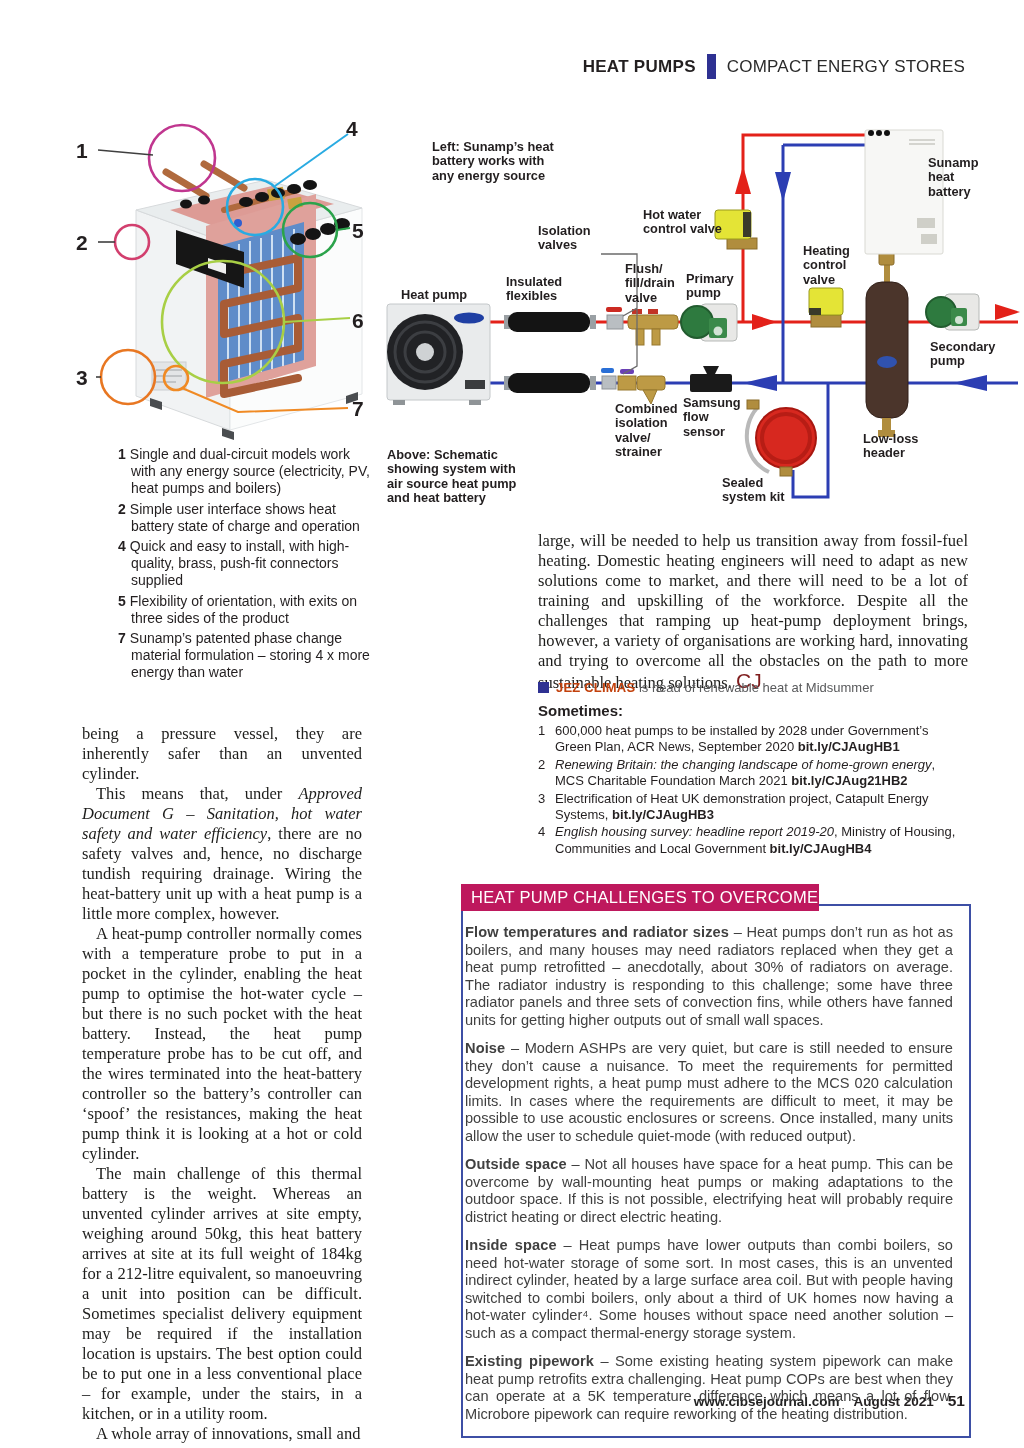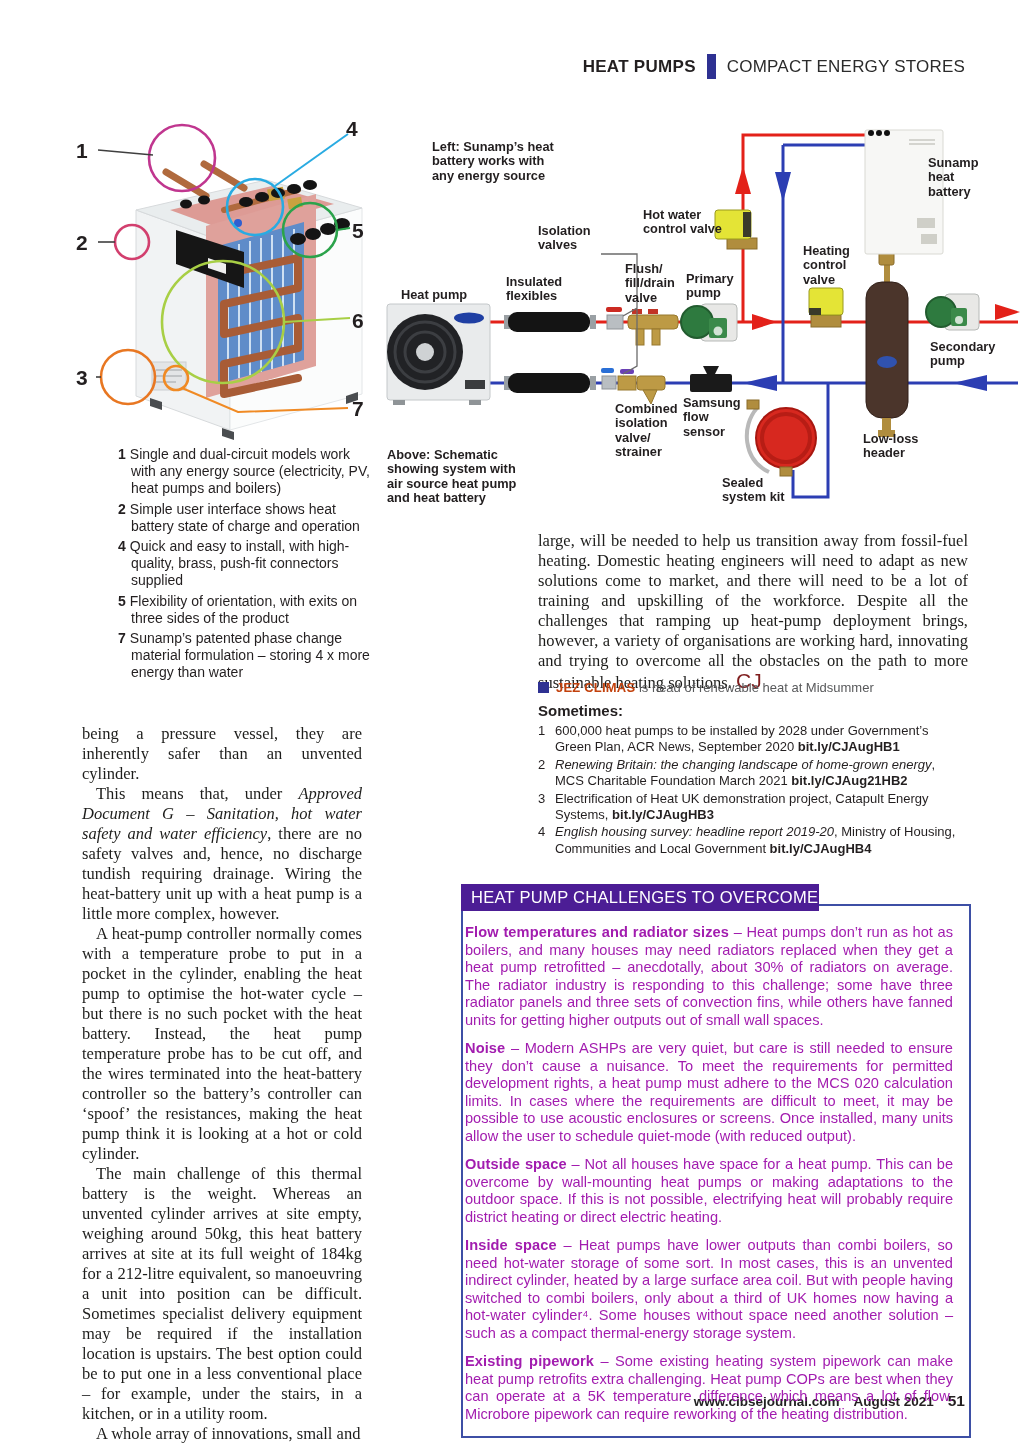--- a/index.html
+++ b/index.html
@@ -31,26 +31,26 @@
   .byline .sq{display:inline-block;width:11px;height:11px;background:#2e3192;margin-right:7px;
               vertical-align:-1px;}
   .byline b{color:#c2410c;letter-spacing:.2px;}
   .refs{position:absolute;left:538px;top:702px;width:424px;}
   .refs h3{margin:0 0 4px 0;font-size:15px;}
   .ref{display:flex;font-size:13px;line-height:16.4px;margin-bottom:1px;}
   .ref .rn{width:17px;flex:none;}
   .ref b{font-weight:bold;}
   
   .challenges{position:absolute;left:461px;top:884px;width:510px;}
-  .ch-bar{position:relative;z-index:2;width:358px;height:27px;background:#4c1d95;color:#fff;
+  .ch-bar{position:relative;z-index:2;width:358px;height:27px;background:#be185d;color:#fff;
           font-size:16.5px;line-height:27px;padding-left:10px;box-sizing:border-box;
           letter-spacing:.3px;}
   .ch-box{position:relative;z-index:1;margin-top:-7px;border:2px solid #3d4fa5;
           padding:18px 16px 12px 2px;box-sizing:border-box;}
-  .ch-item{font-size:14.6px;line-height:17.5px;margin-bottom:11px;color:#a21caf;
+  .ch-item{font-size:14.6px;line-height:17.5px;margin-bottom:11px;color:#404040;
            text-align:justify;}
   .ch-item:last-child{margin-bottom:1px;}
   .ch-item b{letter-spacing:.1px;}
   
   .footer{position:absolute;top:1392px;right:59px;font-size:13.5px;display:flex;gap:14px;
           align-items:baseline;}
   .footer .url{font-weight:bold;color:#222;}
   .footer .iss{font-weight:bold;}
   .footer .pg{font-weight:bold;font-size:15.5px;}
 </style>

